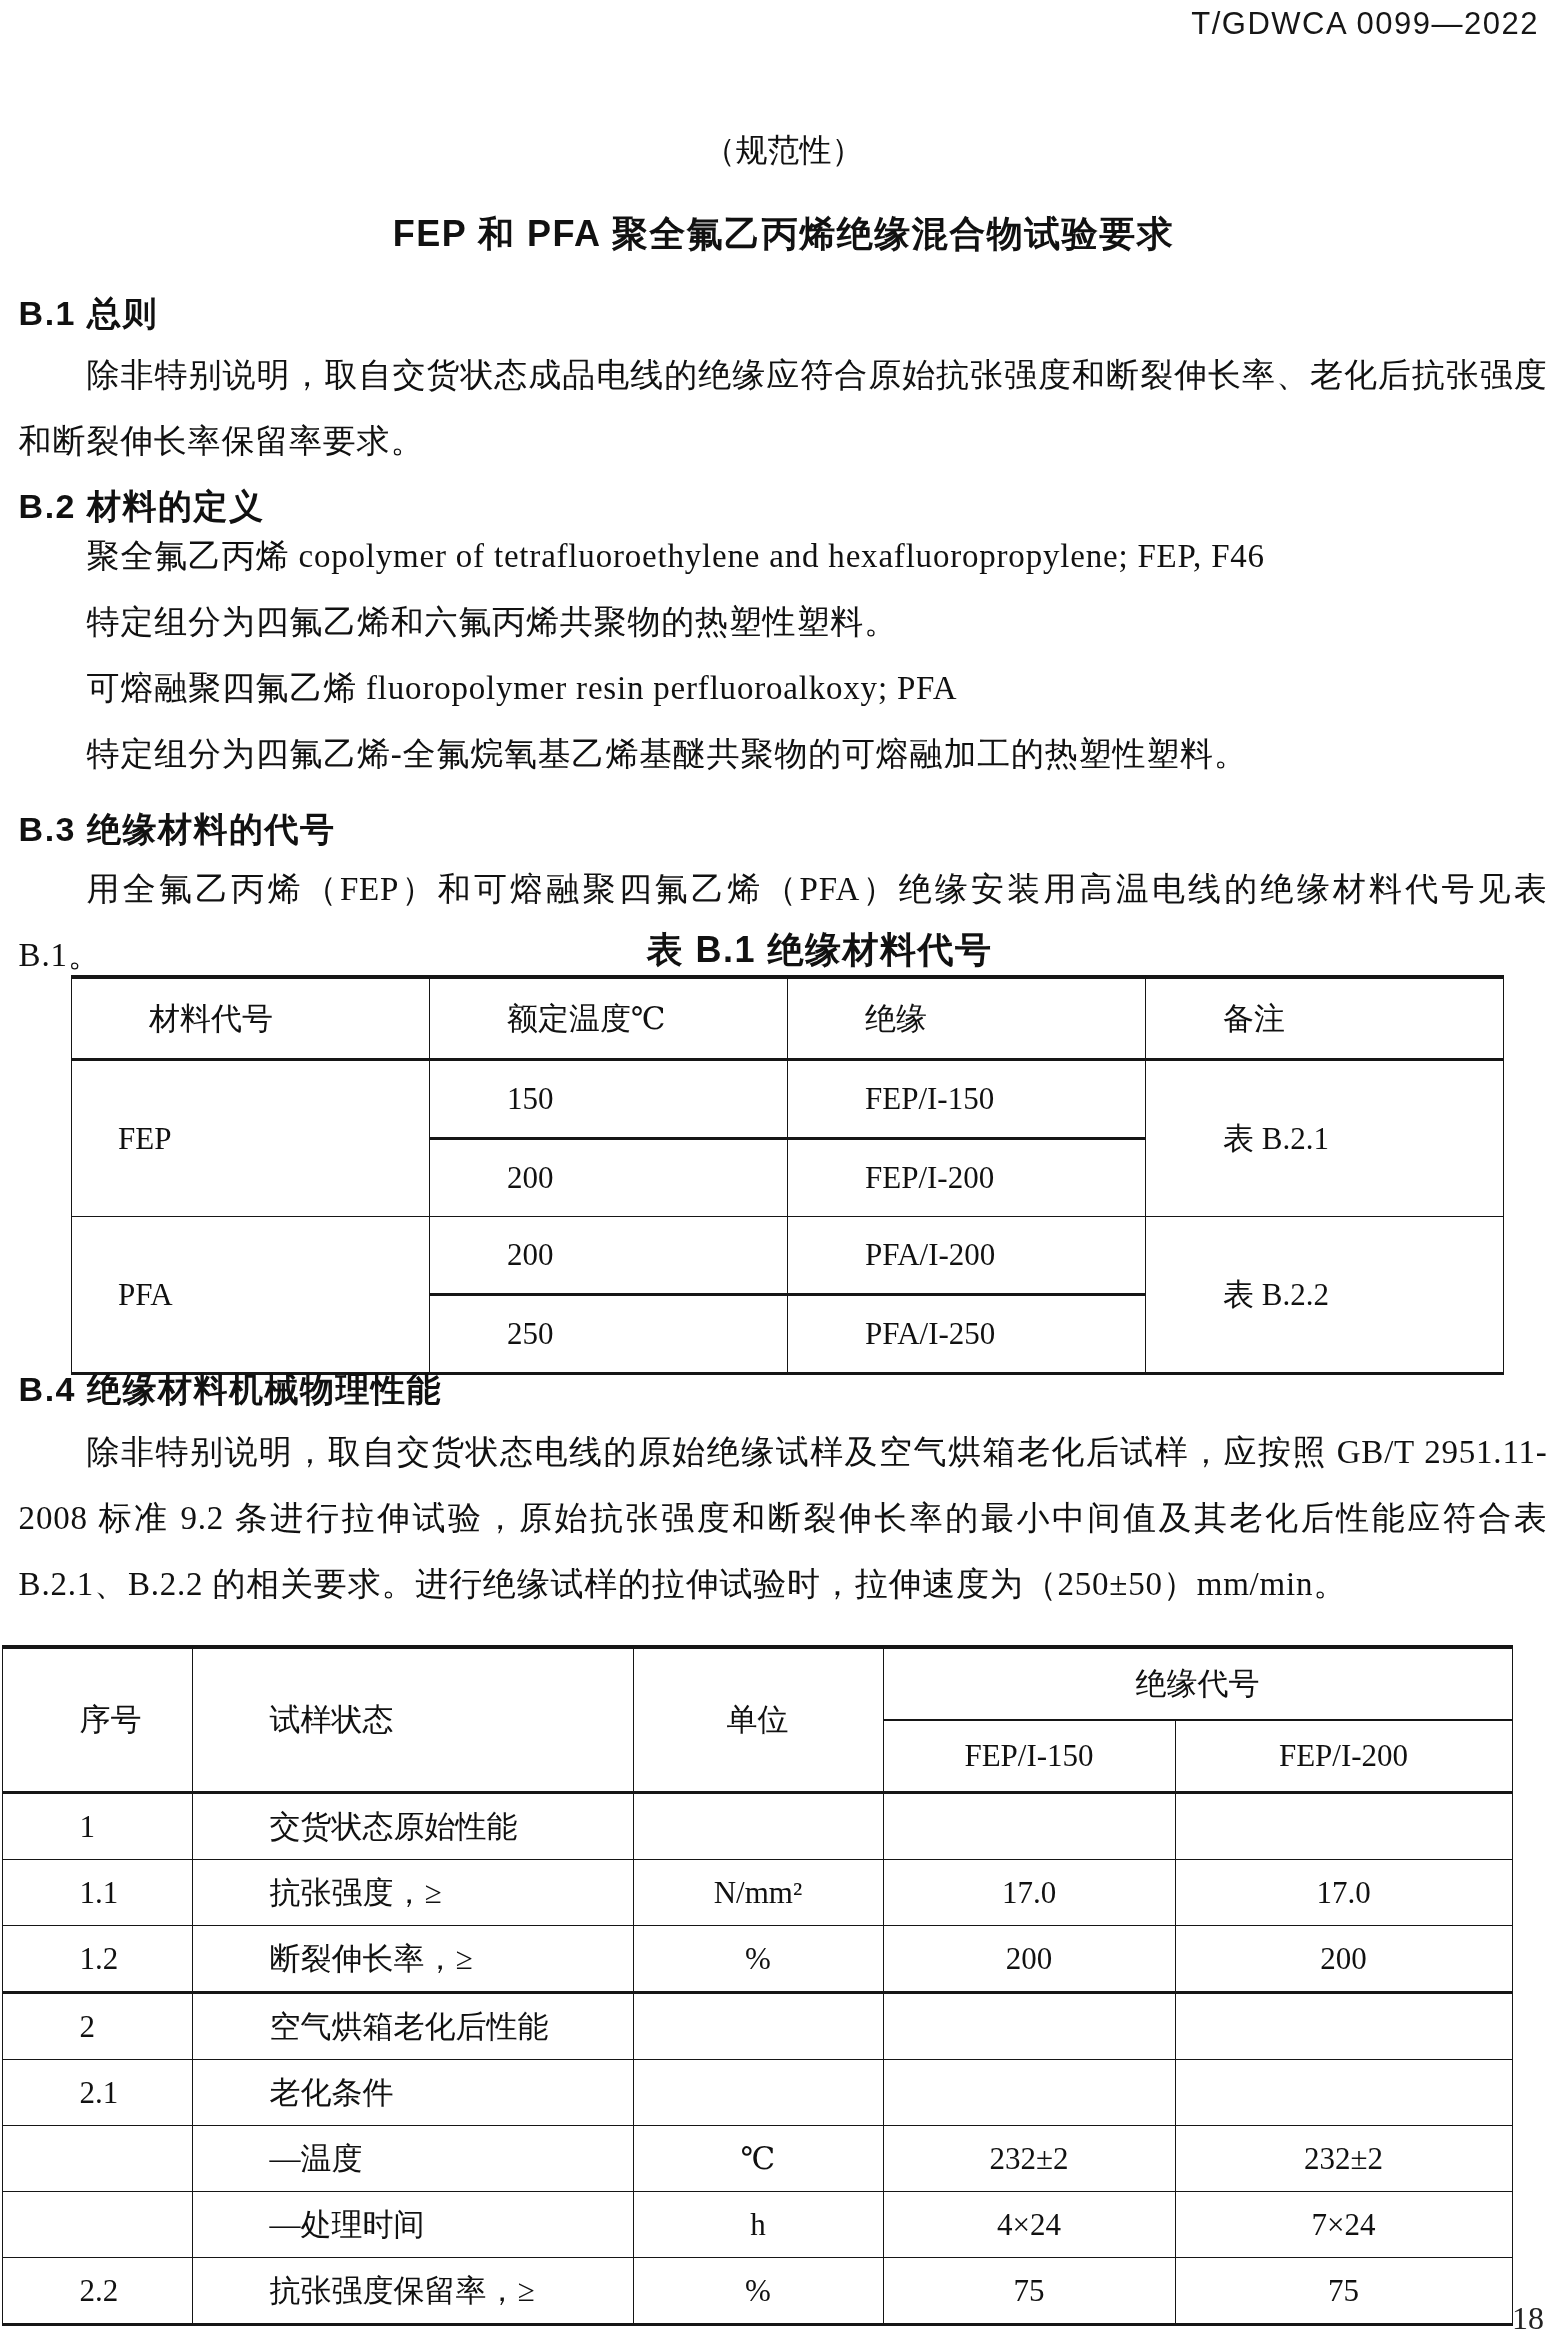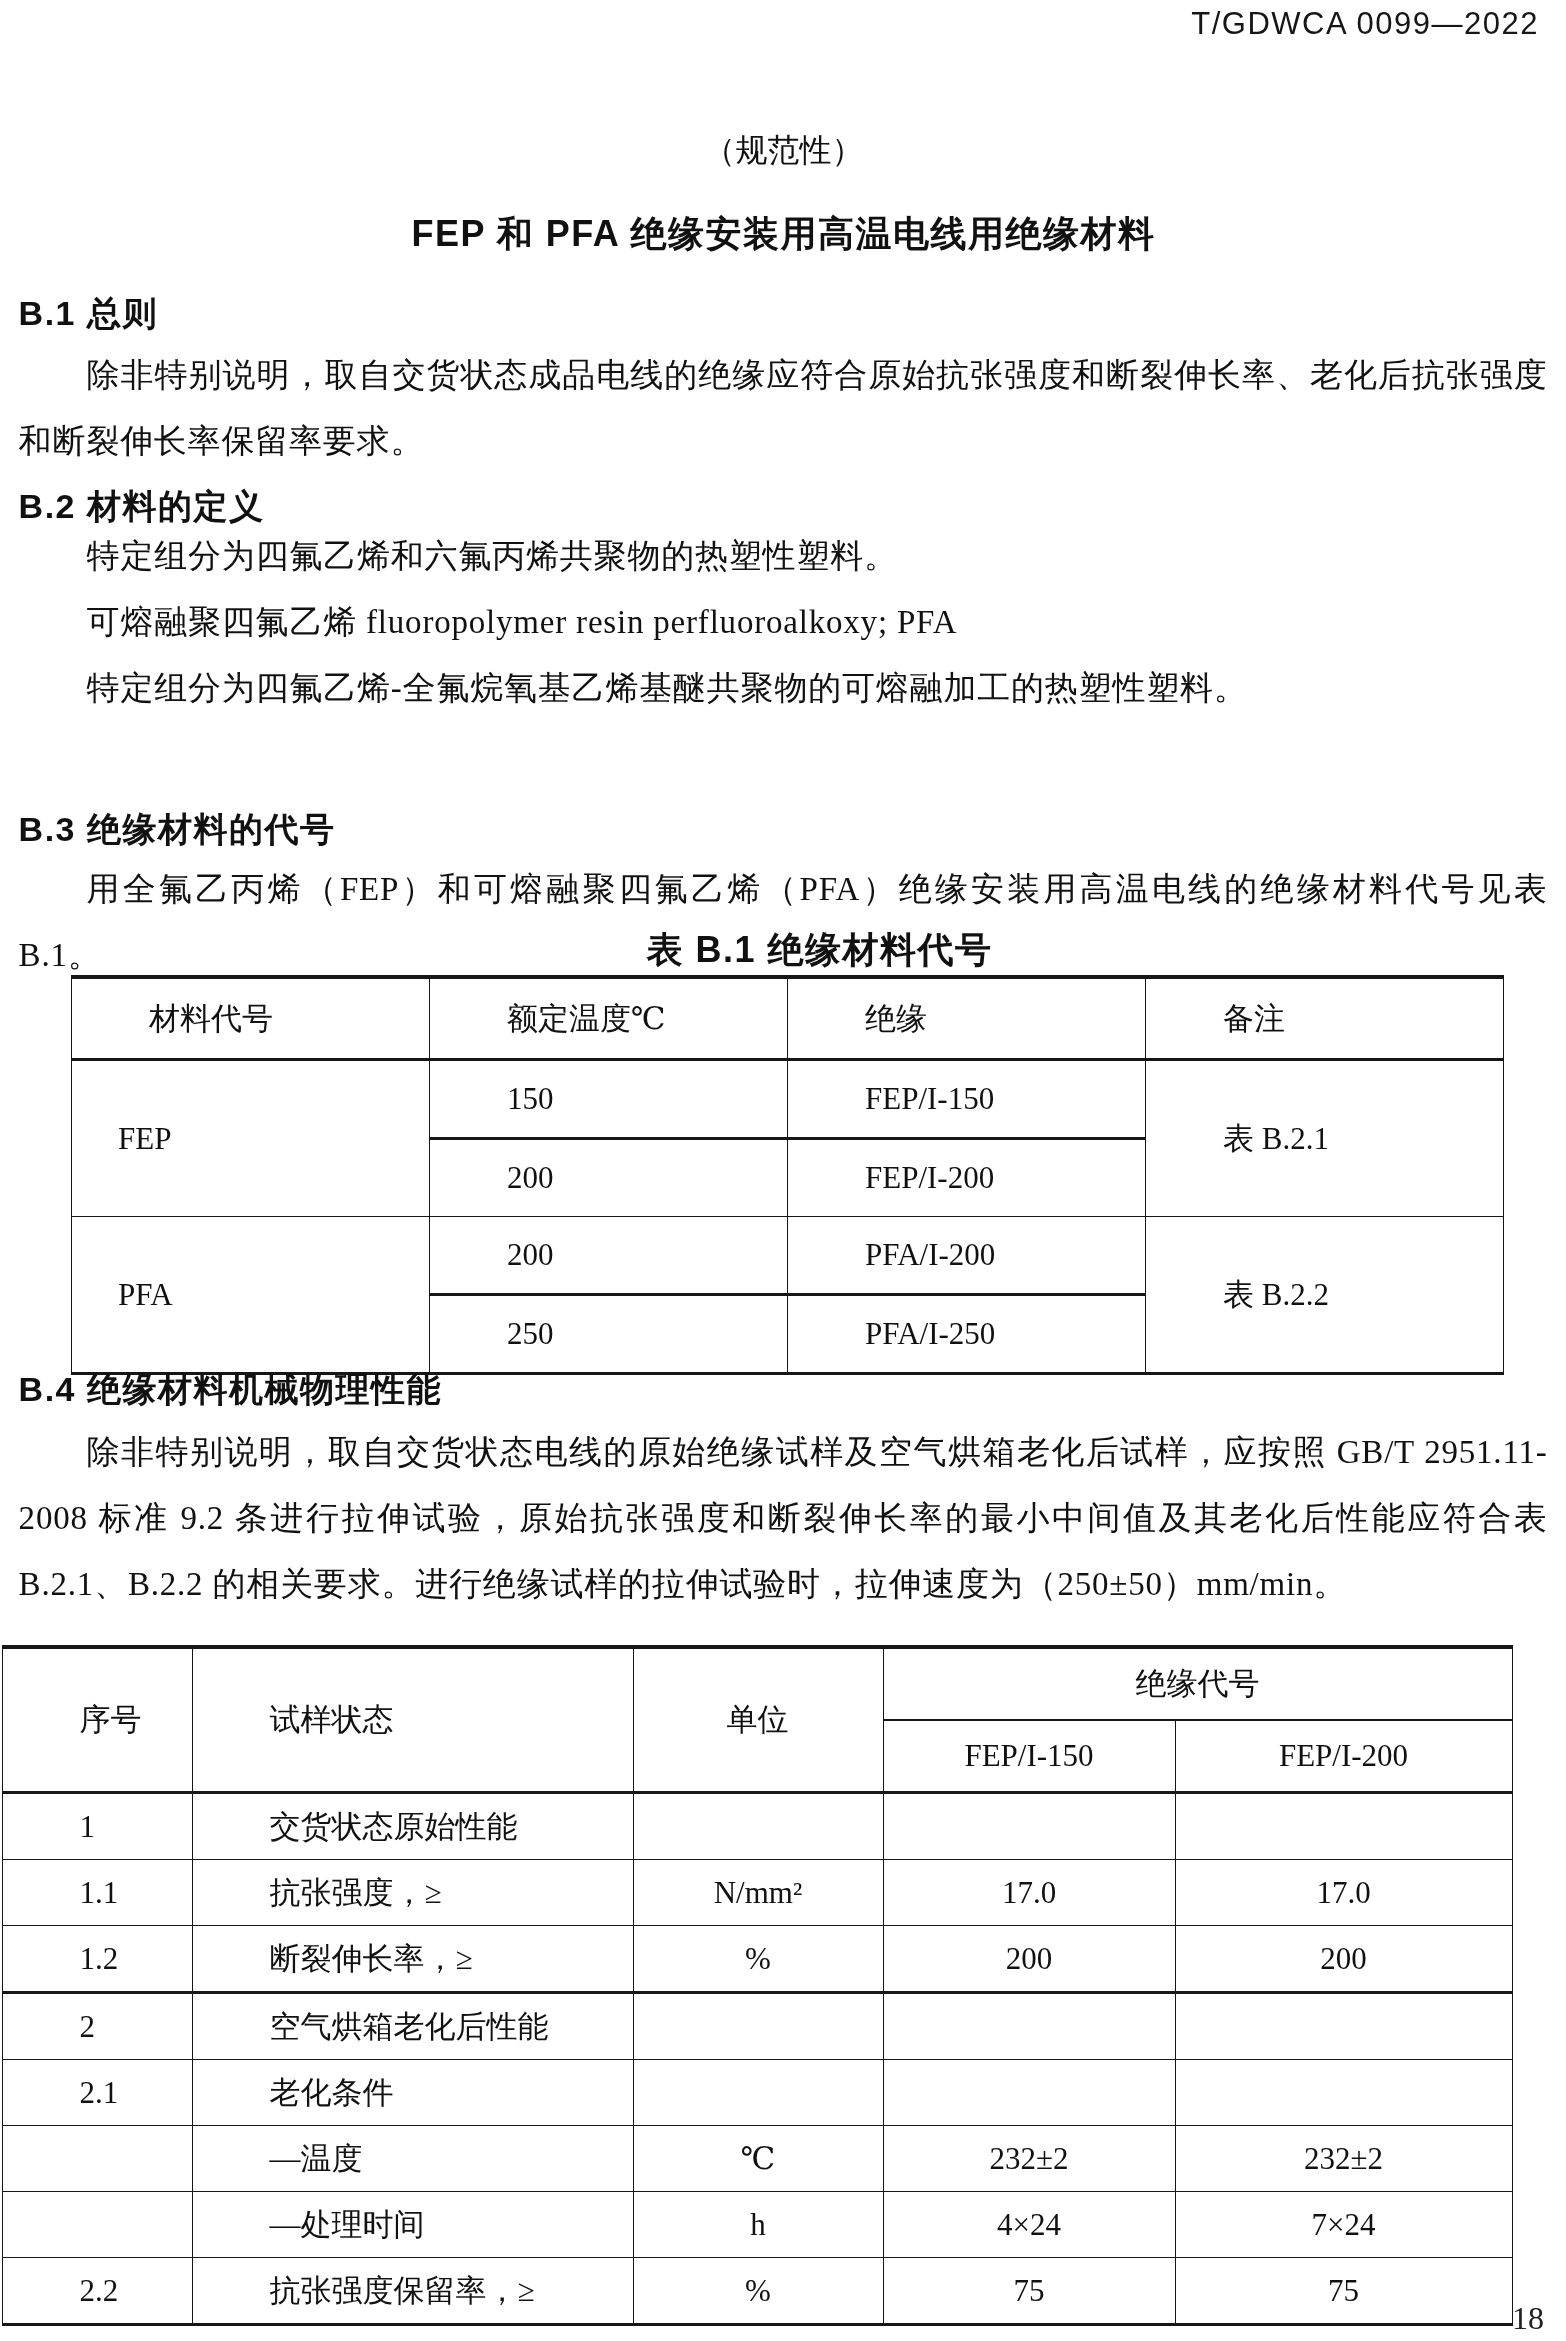--- a/index.html
+++ b/index.html
@@ -72,28 +72,29 @@
 </style>
 </head>
 <body>
 
 <div class="page">
 
   <div class="doc-number">T/GDWCA 0099—2022</div>
 
   <div class="title-block">
     <div class="title-line2">（规范性）</div>
-    <div class="title-line3">FEP 和 PFA 绝缘安装用高温电线用绝缘材料</div>
+    <div class="title-line3">FEP 和 PFA 聚全氟乙丙烯绝缘混合物试验要求</div>
   </div>
 
   <div class="sec-heading" style="top:291px">B.1 总则</div>
   <div class="para" style="top:342px">除非特别说明，取自交货状态成品电线的绝缘应符合原始抗张强度和断裂伸长率、老化后抗张强度和断裂伸长率保留率要求。</div>
 
   <div class="sec-heading" style="top:484px">B.2 材料的定义</div>
   <div class="para" style="top:523px">
+    <p>聚全氟乙丙烯 copolymer of tetrafluoroethylene and hexafluoropropylene; FEP, F46</p>
     <p>特定组分为四氟乙烯和六氟丙烯共聚物的热塑性塑料。</p>
     <p>可熔融聚四氟乙烯 fluoropolymer resin perfluoroalkoxy; PFA</p>
     <p>特定组分为四氟乙烯-全氟烷氧基乙烯基醚共聚物的可熔融加工的热塑性塑料。</p>
   </div>
 
   <div class="sec-heading" style="top:807px">B.3 绝缘材料的代号</div>
   <div class="para" style="top:856px">用全氟乙丙烯（FEP）和可熔融聚四氟乙烯（PFA）绝缘安装用高温电线的绝缘材料代号见表 B.1。</div>
 
   <div class="tbl-caption" style="top:926px">表 B.1 绝缘材料代号</div>
 

